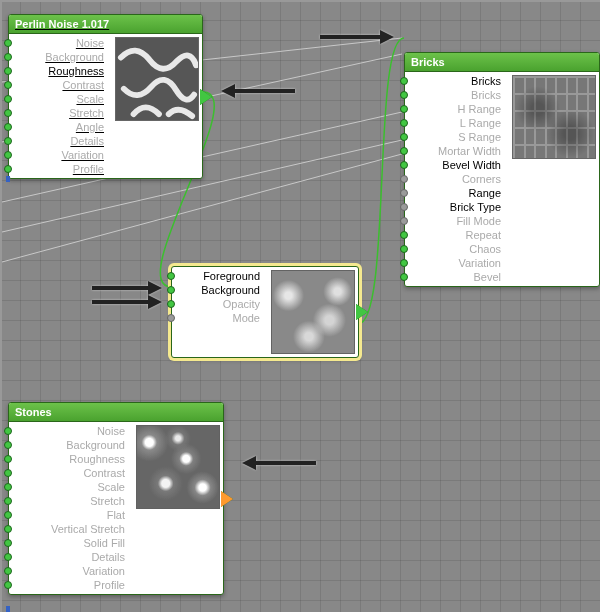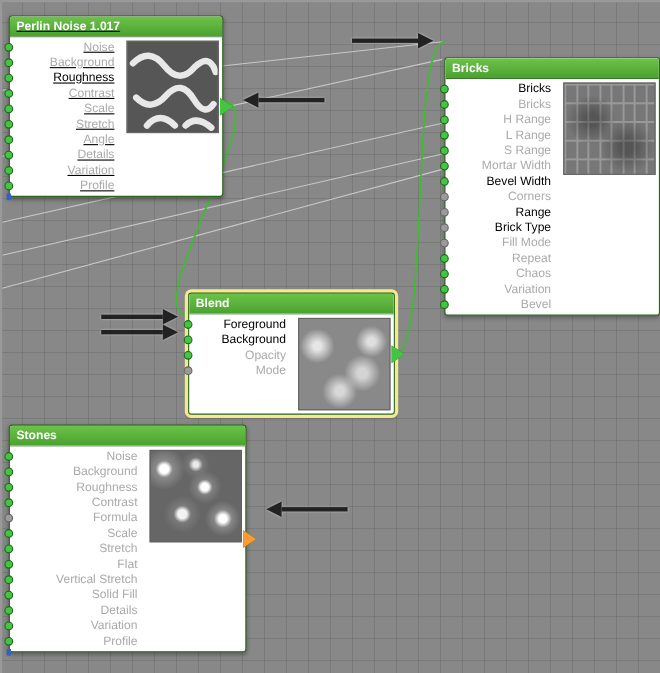--- a/index.html
+++ b/index.html
@@ -220,43 +220,41 @@
         <div class="param"><span class="port"></span><span>Repeat</span></div>
         <div class="param"><span class="port"></span><span>Chaos</span></div>
         <div class="param"><span class="port"></span><span>Variation</span></div>
         <div class="param"><span class="port"></span><span>Bevel</span></div>
       </div>
     <div class="preview prev-bricks"></div>
   </div>
 </div>
 
 <div class="node selected" style="left:169px; top:264px; width:188px;">
-  <div class="node-title">Blend</div>
   <div class="node-body">
     <div class="params" id="blend-params" style="width:94px;">
         <div class="param connected"><span class="port"></span><span>Foreground</span></div>
         <div class="param connected"><span class="port"></span><span>Background</span></div>
         <div class="param"><span class="port"></span><span>Opacity</span></div>
         <div class="param"><span class="port gray"></span><span>Mode</span></div>
       </div>
     <div class="preview prev-blend"></div>
     <div class="out-port"></div>
   </div>
 </div>
 
-<div class="node" style="left:6px; top:384px; width:216px;">
+<div class="node" style="left:6px; top:400px; width:216px;">
   <div class="node-title">Stones</div>
   <div class="node-body">
     <div class="params" id="stones-params" style="width:118px;">
       <div class="side-mark" style="top:184px;"></div>
     <div class="param"><span class="port"></span><span>Noise</span></div>
         <div class="param"><span class="port"></span><span>Background</span></div>
         <div class="param"><span class="port"></span><span>Roughness</span></div>
         <div class="param"><span class="port"></span><span>Contrast</span></div>
-        <div class="param"><span class="port gray"></span><span>Formula</span></div>
         <div class="param"><span class="port"></span><span>Scale</span></div>
         <div class="param"><span class="port"></span><span>Stretch</span></div>
         <div class="param"><span class="port"></span><span>Flat</span></div>
         <div class="param"><span class="port"></span><span>Vertical Stretch</span></div>
         <div class="param"><span class="port"></span><span>Solid Fill</span></div>
         <div class="param"><span class="port"></span><span>Details</span></div>
         <div class="param"><span class="port"></span><span>Variation</span></div>
         <div class="param"><span class="port"></span><span>Profile</span></div>
       </div>
     <div class="preview prev-stones"></div>

